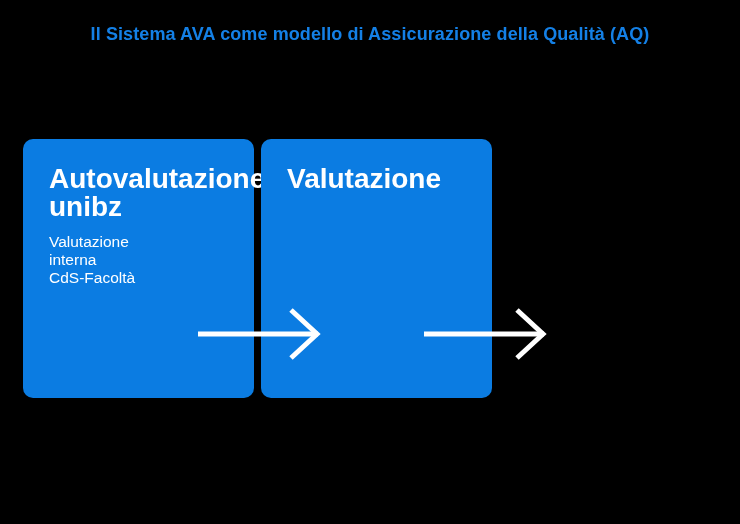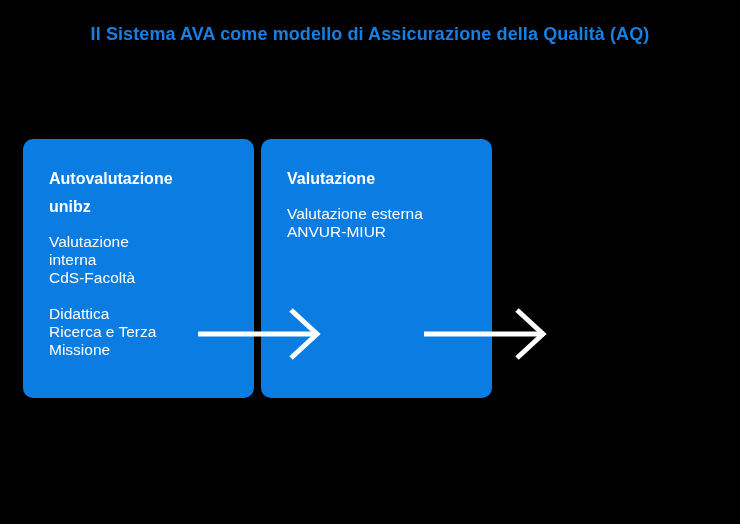--- a/index.html
+++ b/index.html
@@ -35,21 +35,21 @@
   }
   .box {
     width: 231px;
     height: 259px;
     background: var(--box-fill, #0b7ce2);
     border-radius: 10px;
     padding: 26px 22px 0 26px;
     color: var(--box-text, #ffffff);
   }
   .box h2 {
-    font-size: 16px;
+    font-size: 28px;
     line-height: 28px;
     font-weight: 700;
     white-space: pre-line;
     margin: 0 0 12px 0;
   }
   .box p {
     font-size: 15.5px;
     line-height: 18px;
     font-weight: 400;
     white-space: pre-line;
@@ -79,29 +79,24 @@
   <div class="slide-title">Il Sistema AVA come modello di Assicurazione della Qualità (AQ)</div>
 
   <div class="boxes-row">
 
     <section class="box">
       <h2>Autovalutazione
 unibz</h2>
       <p>Valutazione
 interna
 CdS-Facoltà</p>
-      <p>Didattica
-Ricerca e Terza
-Missione</p>
     </section>
 
     <section class="box">
       <h2>Valutazione</h2>
-      <p>Valutazione esterna
-ANVUR-MIUR</p>
     </section>
 
 
   </div>
 
   <div class="arrow arrow-1">
     <svg viewBox="0 0 130 56" xmlns="http://www.w3.org/2000/svg" aria-hidden="true">
       <path d="M2 28 H122"></path>
       <path d="M95 4 L121 28 L95 52"></path>
     </svg>

